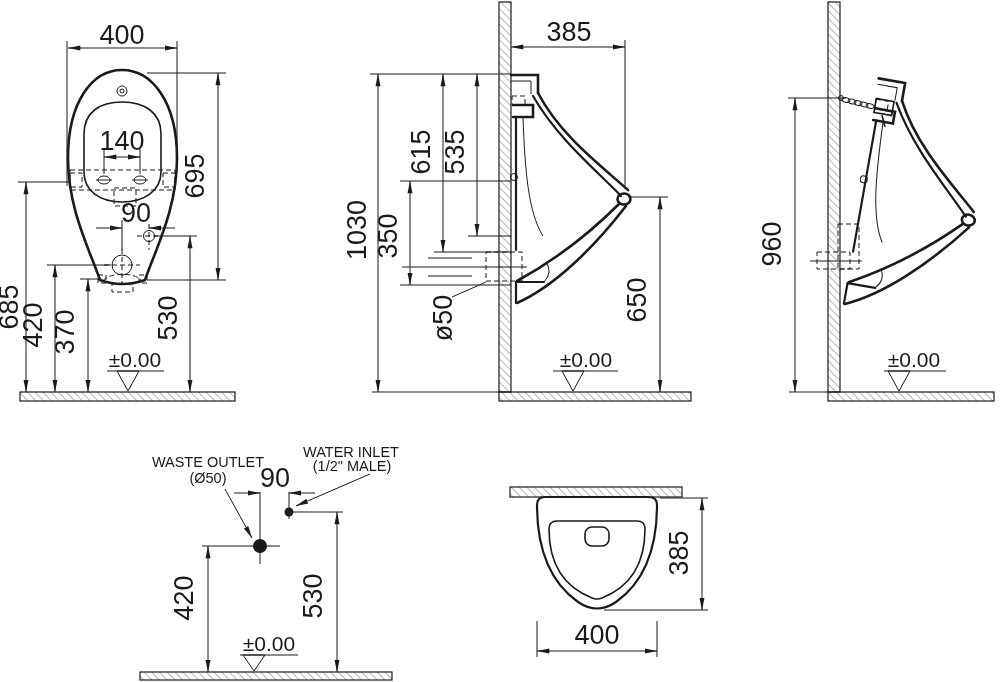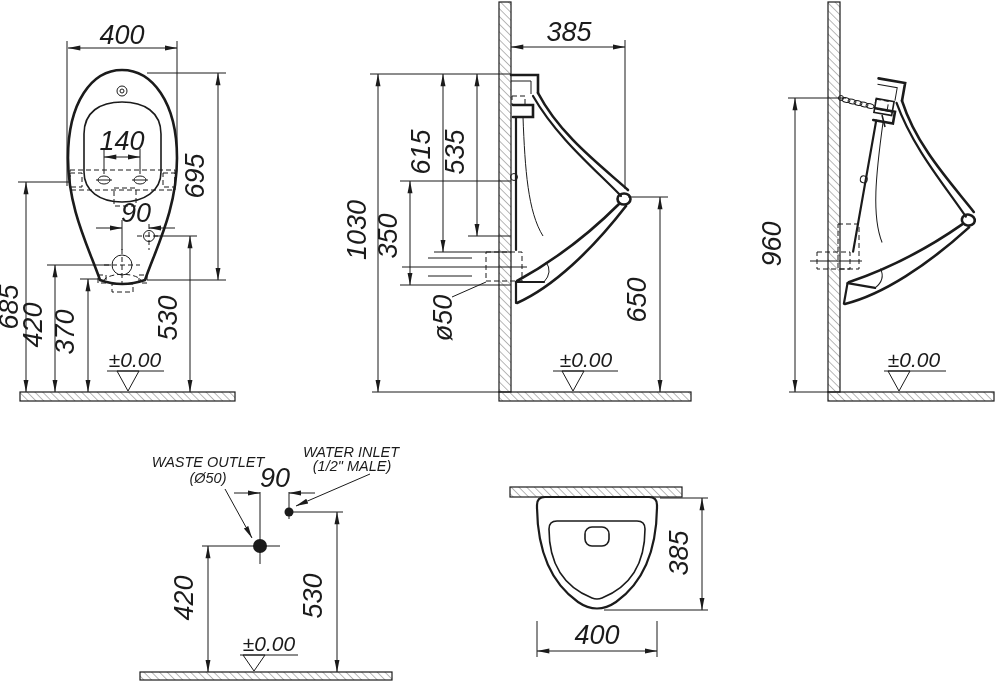--- a/index.html
+++ b/index.html
@@ -1,16 +1,16 @@
 <!DOCTYPE html>
 <html><head>
 <meta charset="utf-8">
 <style>
   html,body{margin:0;padding:0;background:#ffffff;}
-  .stage{position:relative;width:1000px;height:682px;background:#b91c1c;overflow:hidden;font-style:italic;}
+  .stage{position:relative;width:1000px;height:682px;background:#b91c1c;overflow:hidden;}
   svg{display:block;}
   .t  {stroke:#1b1b1b;stroke-width:1;fill:none;}
   .t2 {stroke:#1b1b1b;stroke-width:1.6;fill:none;}
   .k  {stroke:#1b1b1b;stroke-width:2.6;fill:none;stroke-linecap:round;}
   .k2 {stroke:#1b1b1b;stroke-width:2.2;fill:none;stroke-linecap:round;}
   .d  {stroke:#1b1b1b;stroke-width:1;fill:none;stroke-dasharray:5 3;}
   .dot{fill:#1b1b1b;stroke:none;}
   .dim{font-family:"Liberation Sans",sans-serif;font-size:27px;fill:#1b1b1b;text-anchor:middle;}
   .datum{font-family:"Liberation Sans",sans-serif;font-size:21px;fill:#1b1b1b;text-anchor:middle;}
   .lbl{font-family:"Liberation Sans",sans-serif;font-size:14.5px;fill:#1b1b1b;text-anchor:middle;}

